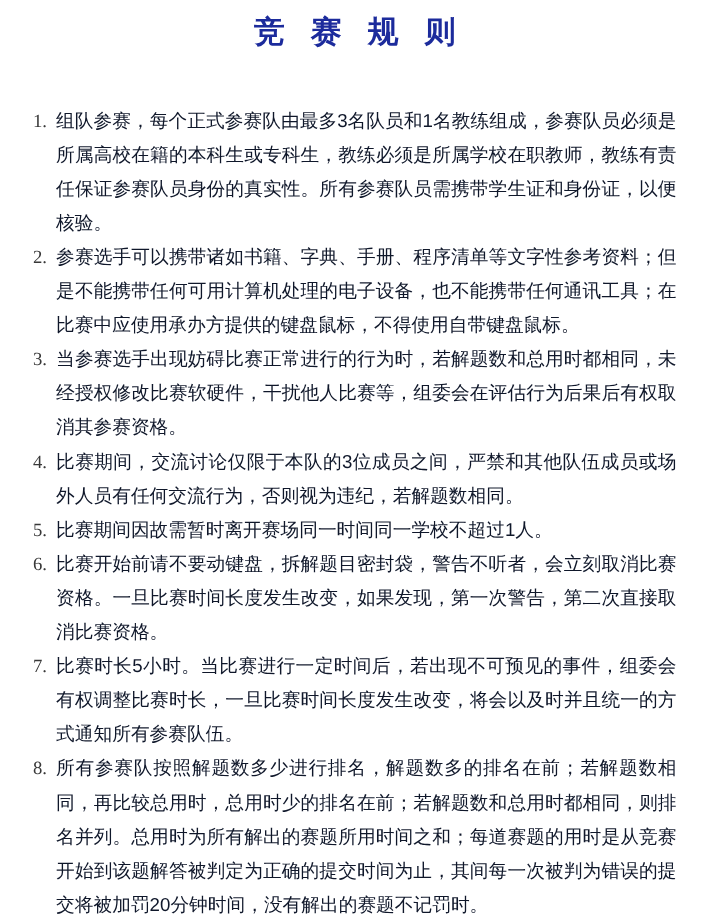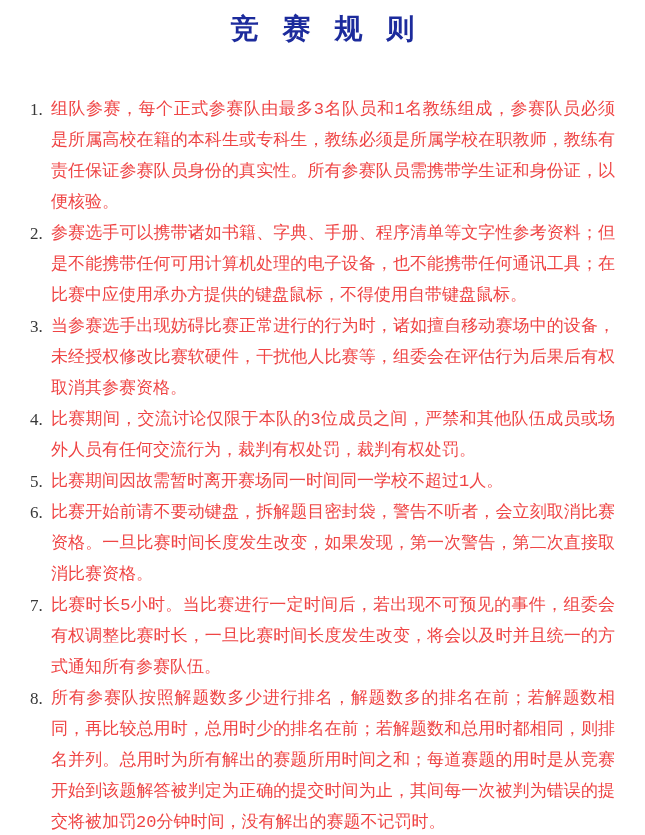--- a/index.html
+++ b/index.html
@@ -42,22 +42,21 @@
     flex: 0 0 21px;
     font-family: "Liberation Serif", serif;
     font-size: 17px;
     color: #383838;
     text-align: left;
   }
   .rule-text {
     flex: 1 1 auto;
     text-align: justify;
     text-justify: inter-ideograph;
-    color: #ef4444;
-    font-family: Liberation Mono, monospace;
+    color: #0f172a;
   }
 </style>
 </head>
 <body>
 
 <div class="page">
 
   <h1 class="doc-title">竞 赛 规 则</h1>
 
   <ol class="rules-list">
@@ -67,26 +66,26 @@
       <span class="rule-text">组队参赛，每个正式参赛队由最多3名队员和1名教练组成，参赛队员必须是所属高校在籍的本科生或专科生，教练必须是所属学校在职教师，教练有责任保证参赛队员身份的真实性。所有参赛队员需携带学生证和身份证，以便核验。</span>
     </li>
 
     <li class="rule-item">
       <span class="rule-number">2.</span>
       <span class="rule-text">参赛选手可以携带诸如书籍、字典、手册、程序清单等文字性参考资料；但是不能携带任何可用计算机处理的电子设备，也不能携带任何通讯工具；在比赛中应使用承办方提供的键盘鼠标，不得使用自带键盘鼠标。</span>
     </li>
 
     <li class="rule-item">
       <span class="rule-number">3.</span>
-      <span class="rule-text">当参赛选手出现妨碍比赛正常进行的行为时，诸如擅自移动赛场中的设备，未经授权修改比赛软硬件，干扰他人比赛等，组委会在评估行为后果后有权取消其参赛资格。</span>
+      <span class="rule-text">当参赛选手出现妨碍比赛正常进行的行为时，若解题数和总用时都相同，未经授权修改比赛软硬件，干扰他人比赛等，组委会在评估行为后果后有权取消其参赛资格。</span>
     </li>
 
     <li class="rule-item">
       <span class="rule-number">4.</span>
-      <span class="rule-text">比赛期间，交流讨论仅限于本队的3位成员之间，严禁和其他队伍成员或场外人员有任何交流行为，裁判有权处罚，裁判有权处罚。</span>
+      <span class="rule-text">比赛期间，交流讨论仅限于本队的3位成员之间，严禁和其他队伍成员或场外人员有任何交流行为，否则视为违纪，若解题数相同。</span>
     </li>
 
     <li class="rule-item">
       <span class="rule-number">5.</span>
       <span class="rule-text">比赛期间因故需暂时离开赛场同一时间同一学校不超过1人。</span>
     </li>
 
     <li class="rule-item">
       <span class="rule-number">6.</span>
       <span class="rule-text">比赛开始前请不要动键盘，拆解题目密封袋，警告不听者，会立刻取消比赛资格。一旦比赛时间长度发生改变，如果发现，第一次警告，第二次直接取消比赛资格。</span>

